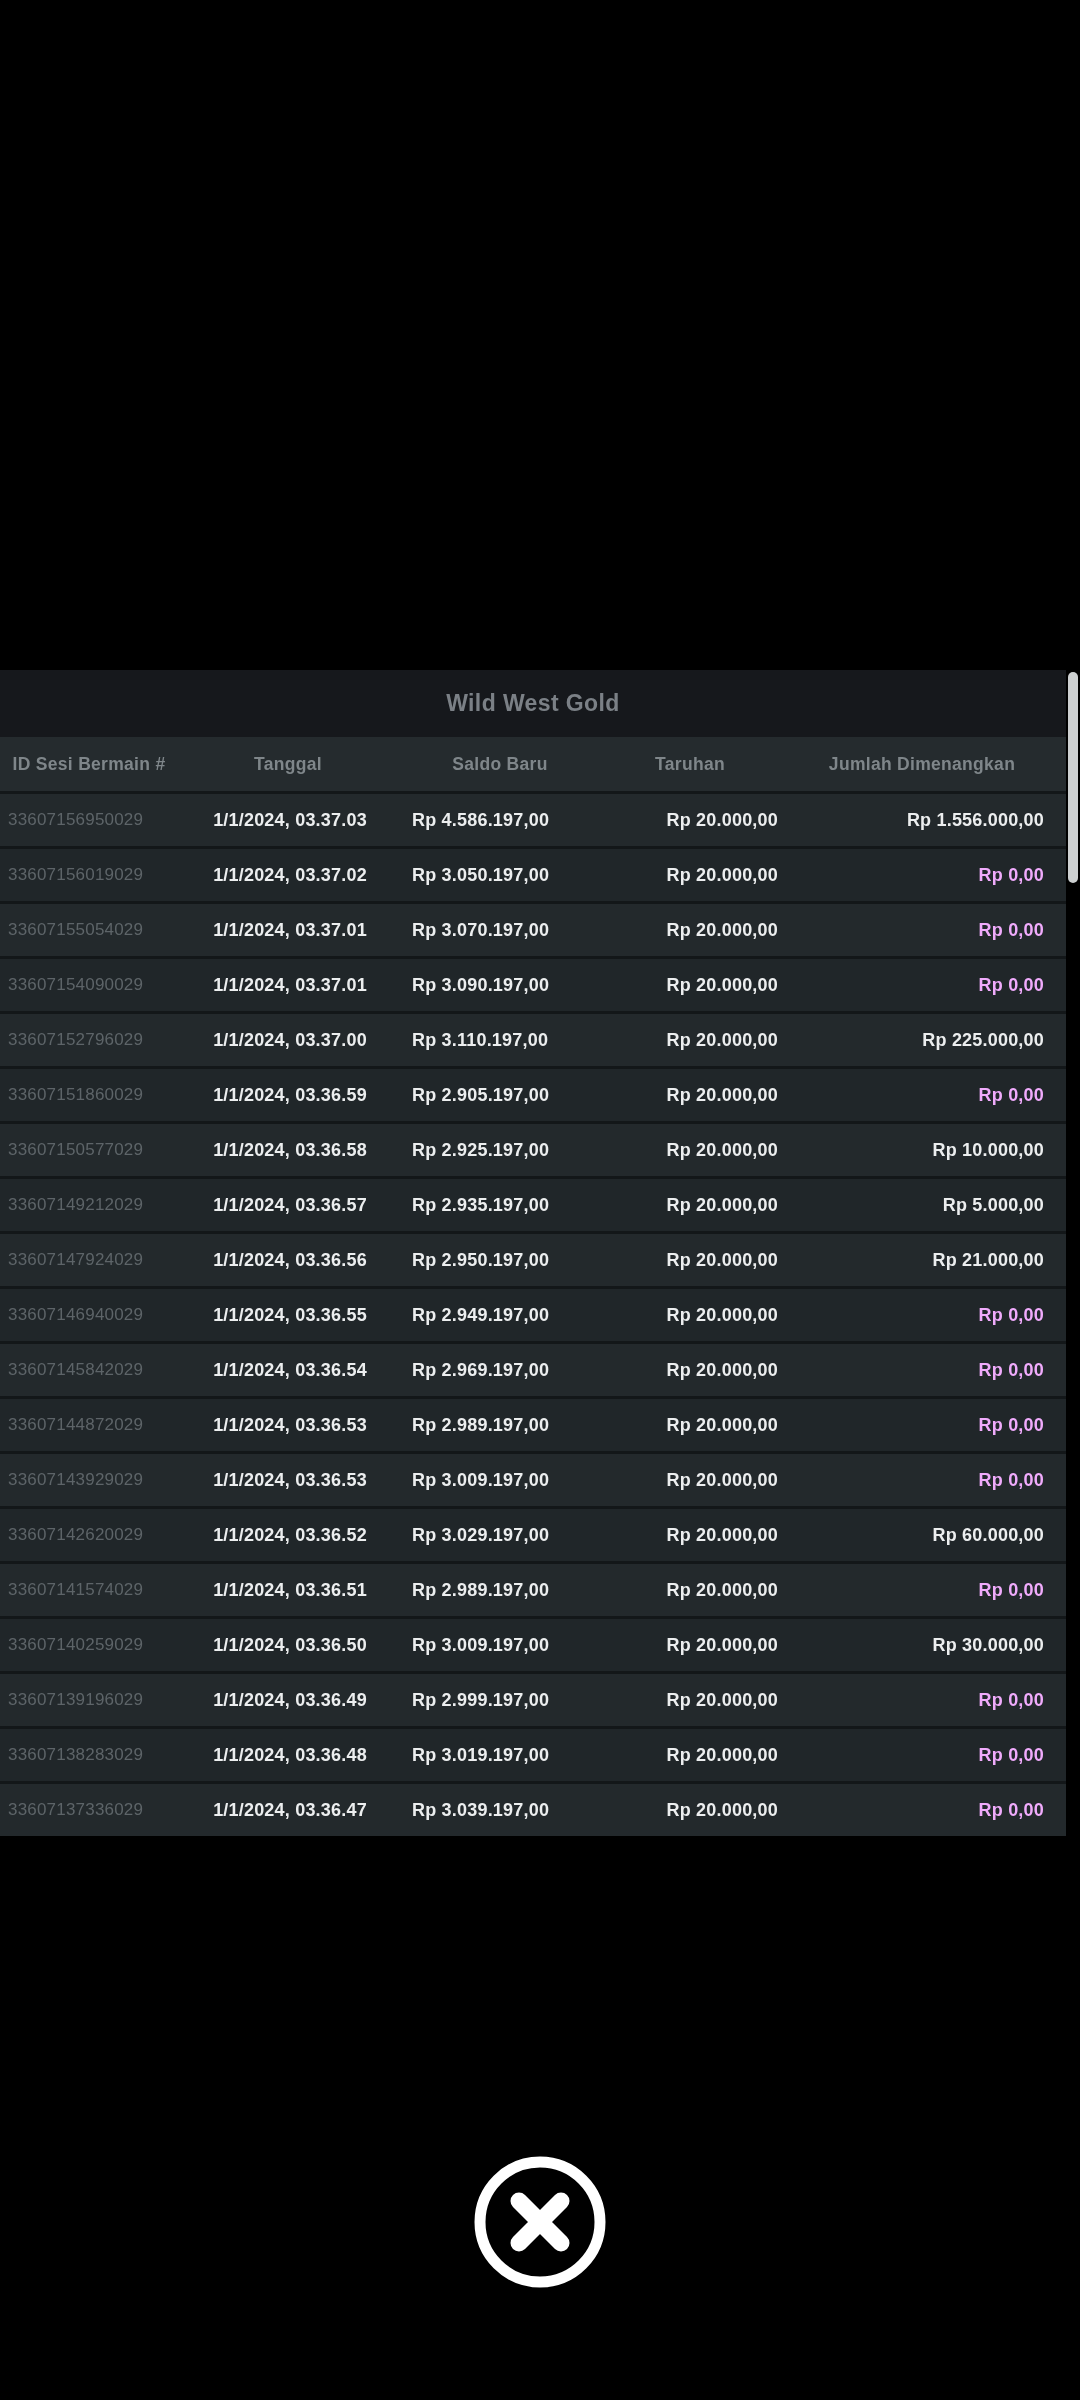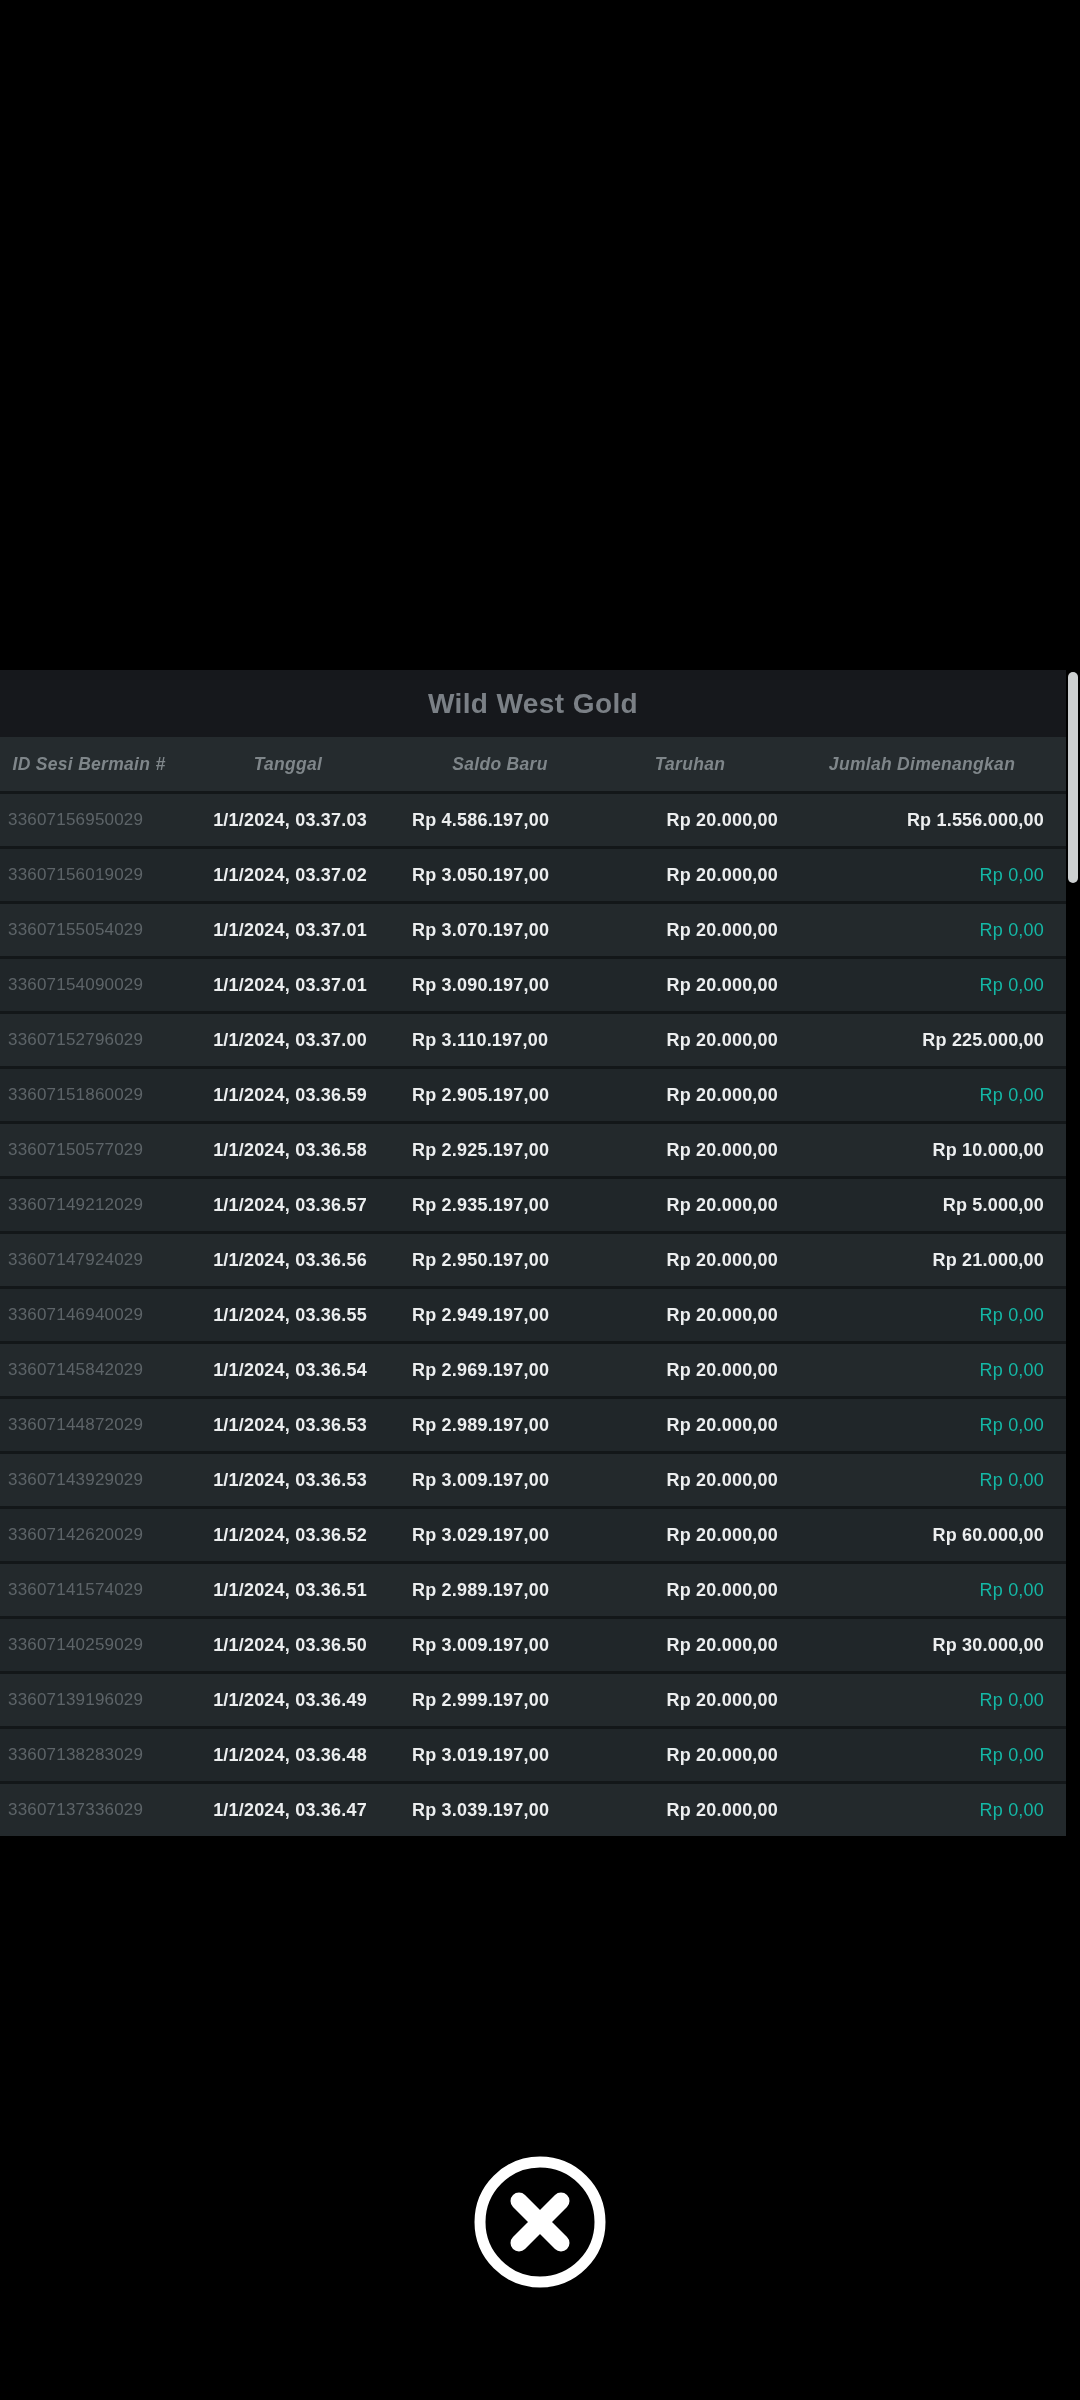--- a/index.html
+++ b/index.html
@@ -9,46 +9,46 @@
     position:relative; overflow:hidden;
     font-family:"Liberation Sans", sans-serif;
   }
   .modal {
     position:absolute; left:0; top:670px; width:1066px; height:1166px;
     background:#17191d;
   }
   .title-band {
     height:67px; background:#16181c;
     display:flex; align-items:center; justify-content:center;
-    color:#7b8086; font-size:28px; font-weight:700; letter-spacing:0.4px;
+    color:#7b8086; font-size:23px; font-weight:700; letter-spacing:0.4px;
   }
   .header-row {
     height:54px; background:#252b2e;
     display:grid; grid-template-columns:178px 220px 204px 176px 1fr;
     align-items:center;
-    color:#7f868a; font-size:17.5px; font-weight:700; letter-spacing:0.3px;font-style:italic;
+    color:#7f868a; font-size:17.5px; font-weight:700; letter-spacing:0.3px;
   }
   .header-cell { text-align:center; white-space:nowrap; }
   .table-body { width:1066px; }
   .row {
     height:55px;
     display:grid; grid-template-columns:178px 220px 204px 176px 1fr;
     align-items:center;
     border-top:3px solid #131719;
     font-size:18px; font-weight:700; color:#eceeef;
     white-space:nowrap; letter-spacing:0.2px;
   }
   .row:nth-child(odd) { background:#23292c; }
   .row:nth-child(even) { background:#202629; }
   .cell-id   { color:#5d6468; padding-left:8px; font-size:17px; font-weight:400; }
   .cell-date { padding-left:4px;text-align:center; }
   .cell-balance { padding-left:6px;margin-left:8px; }
   .cell-bet  { text-align:right; }
   .cell-win  { text-align:right; padding-right:22px; }
-  .cell-win.muted { color:#14b8a6; font-weight:400; }
+  .cell-win.muted { color:#f0abfc; font-weight:700; }
   .scrollbar-thumb {
     position:absolute; left:1068px; top:672px; width:10px; height:211px;
     background:#cdd0d1; border-radius:6px;
   }
   .close-btn {
     position:absolute; left:473px; top:2155px; width:134px; height:134px;
     background:transparent; border:none; padding:0; cursor:pointer; display:block;
   }
   .close-btn svg { display:block; }
 </style>

